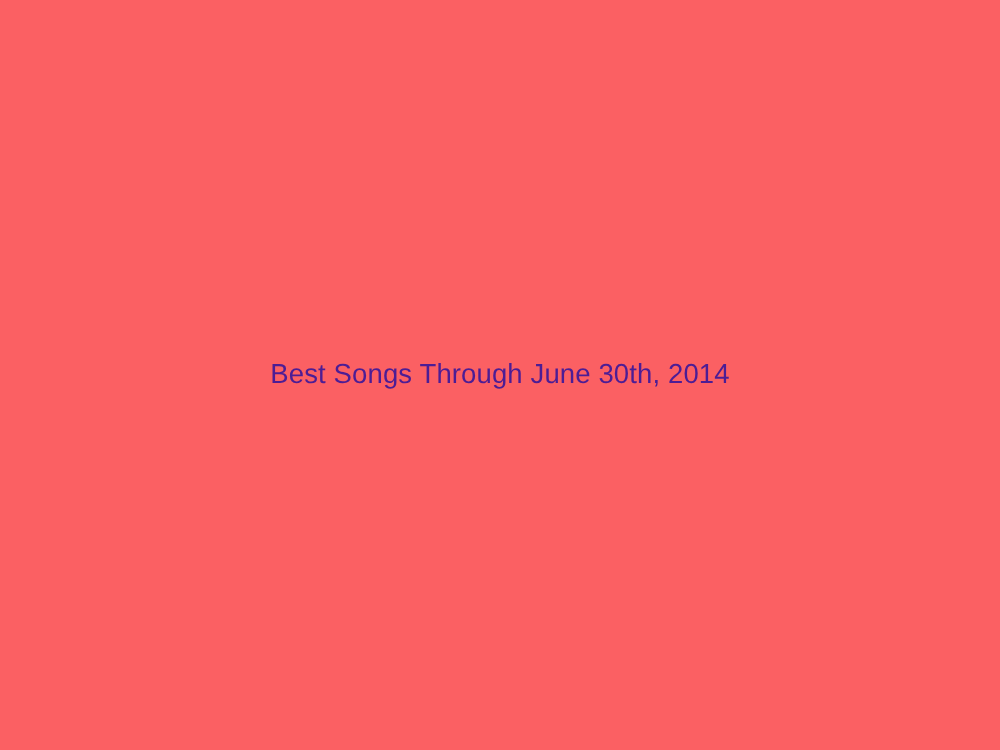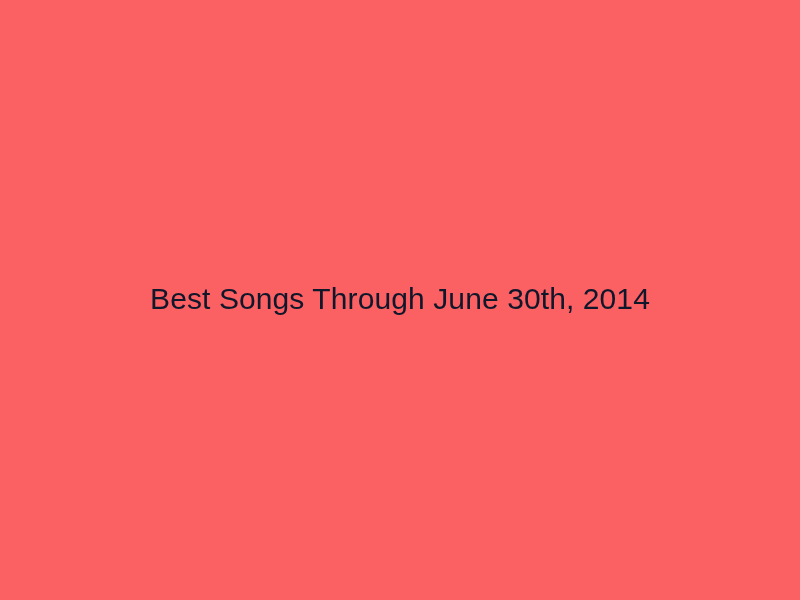--- a/index.html
+++ b/index.html
@@ -23,25 +23,25 @@
     background-color: #fb6063;
     display: flex;
     align-items: center;
     justify-content: center;
     text-align: center;
     user-select: none;
   }
 
   .banner-title {
     font-family: "Liberation Sans", sans-serif;
-    font-size: 30px;
+    font-size: 22px;
     font-weight: 400;
     line-height: 1.2;
     letter-spacing: 0.1px;
-    color: #0f172a;
+    color: #4c1d95;
     white-space: nowrap;
     margin: 0;
     padding: 0;
     
     transform: translateY(-1px);
   }
 </style>
 </head>
 <body>
 

